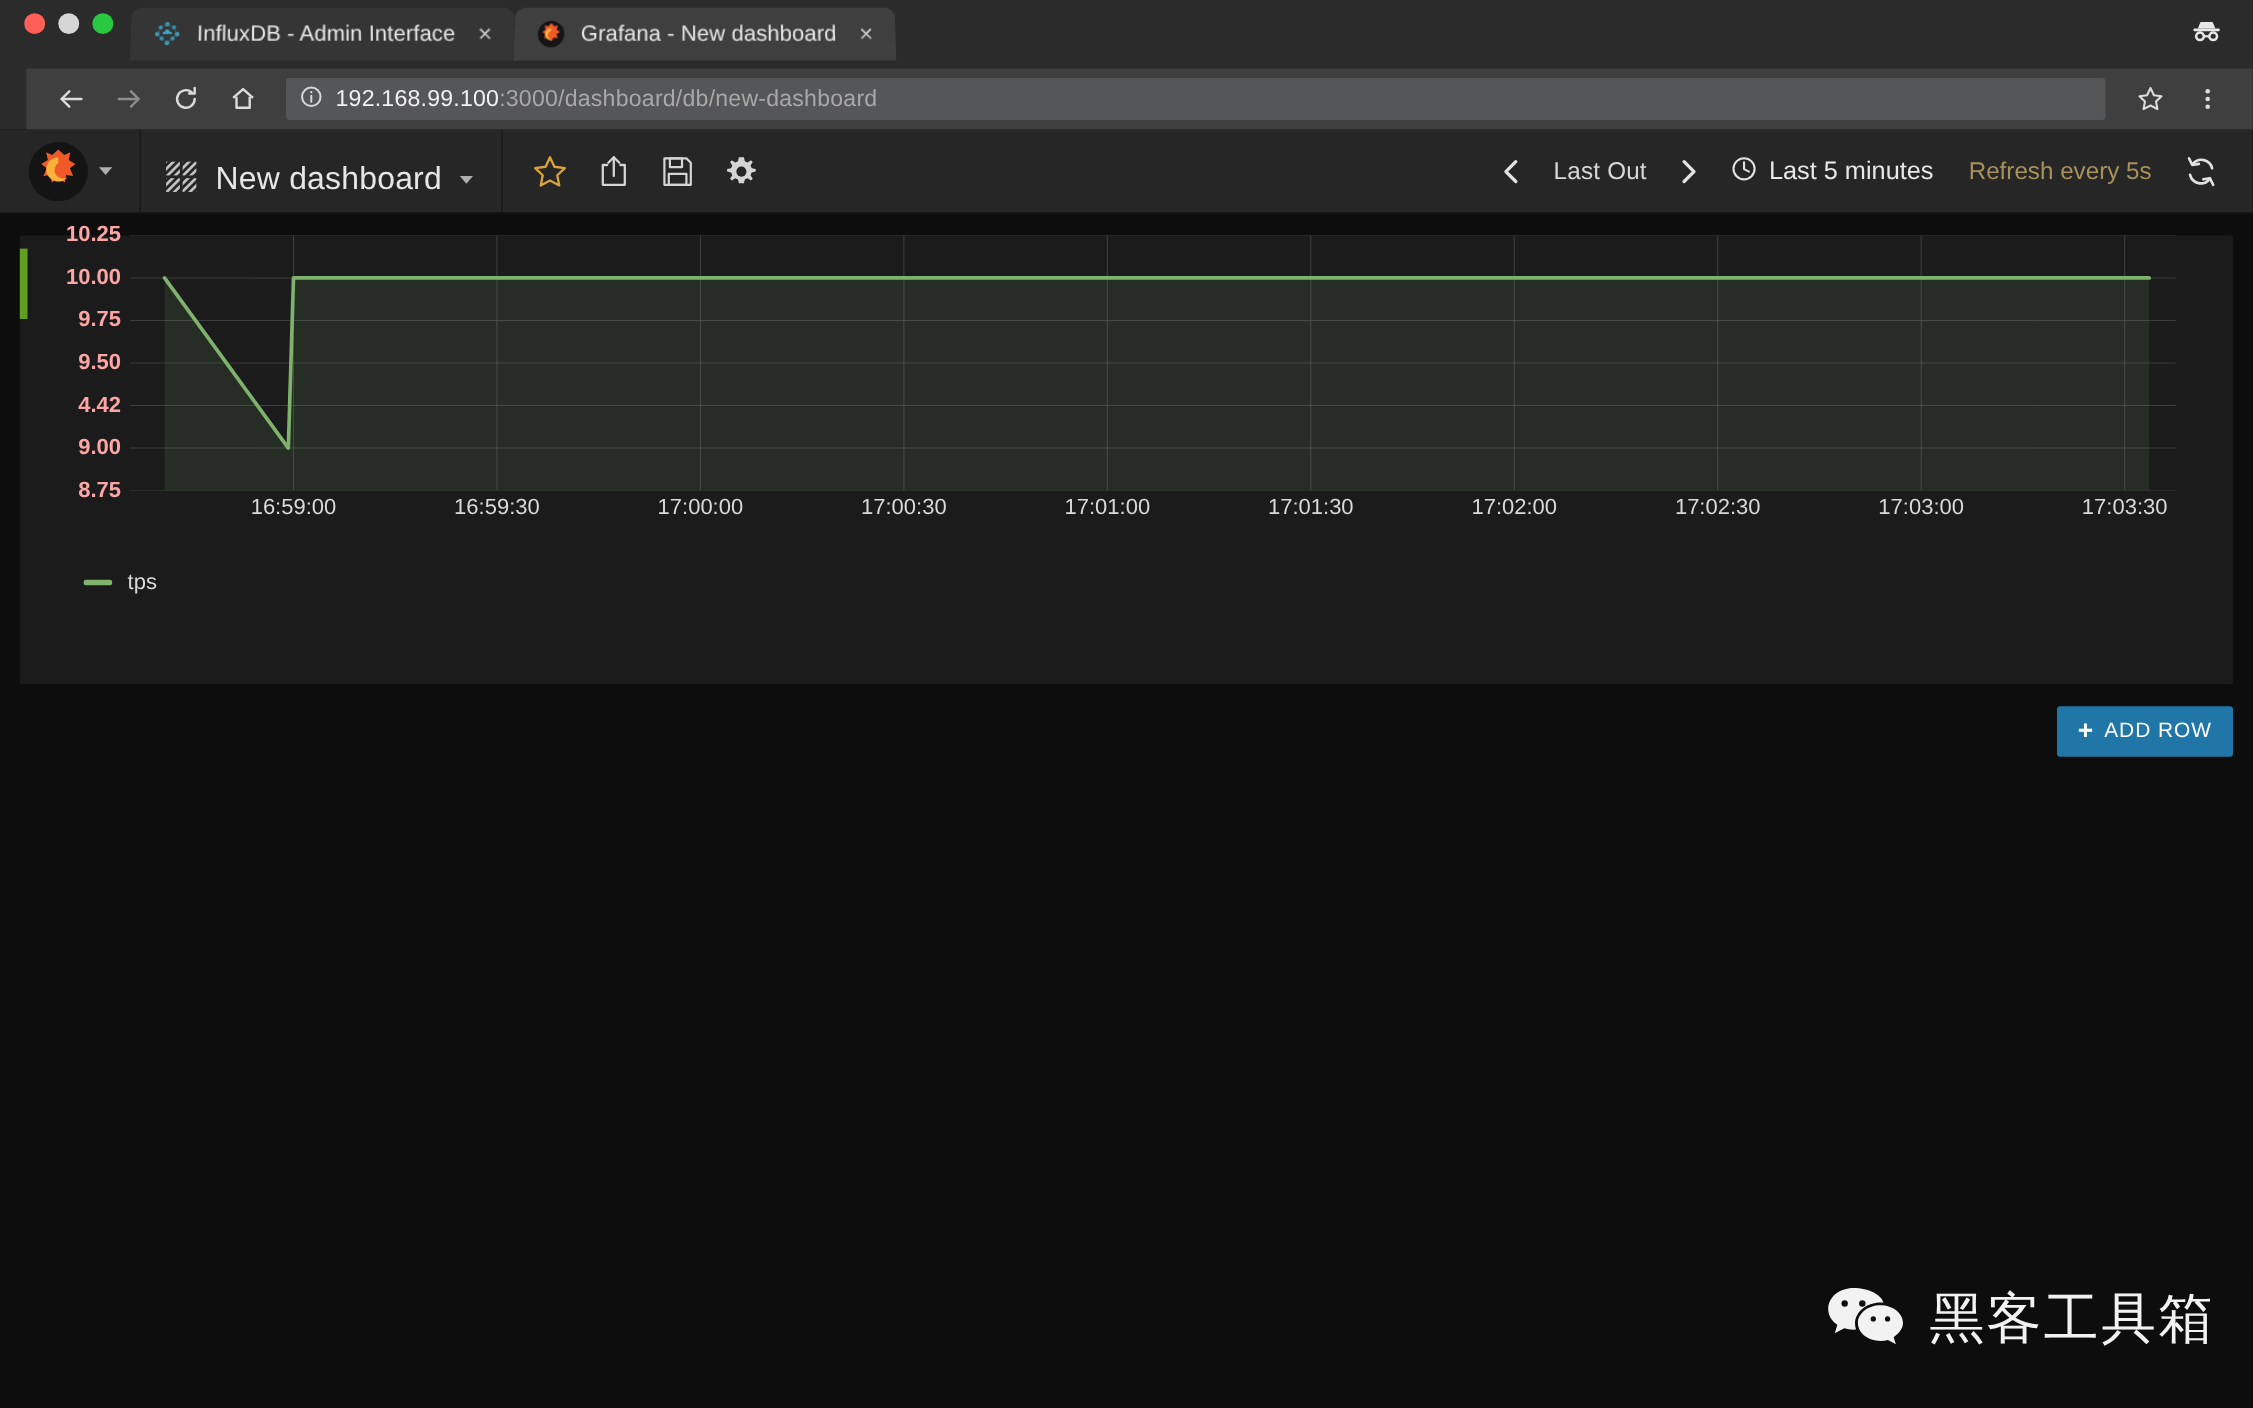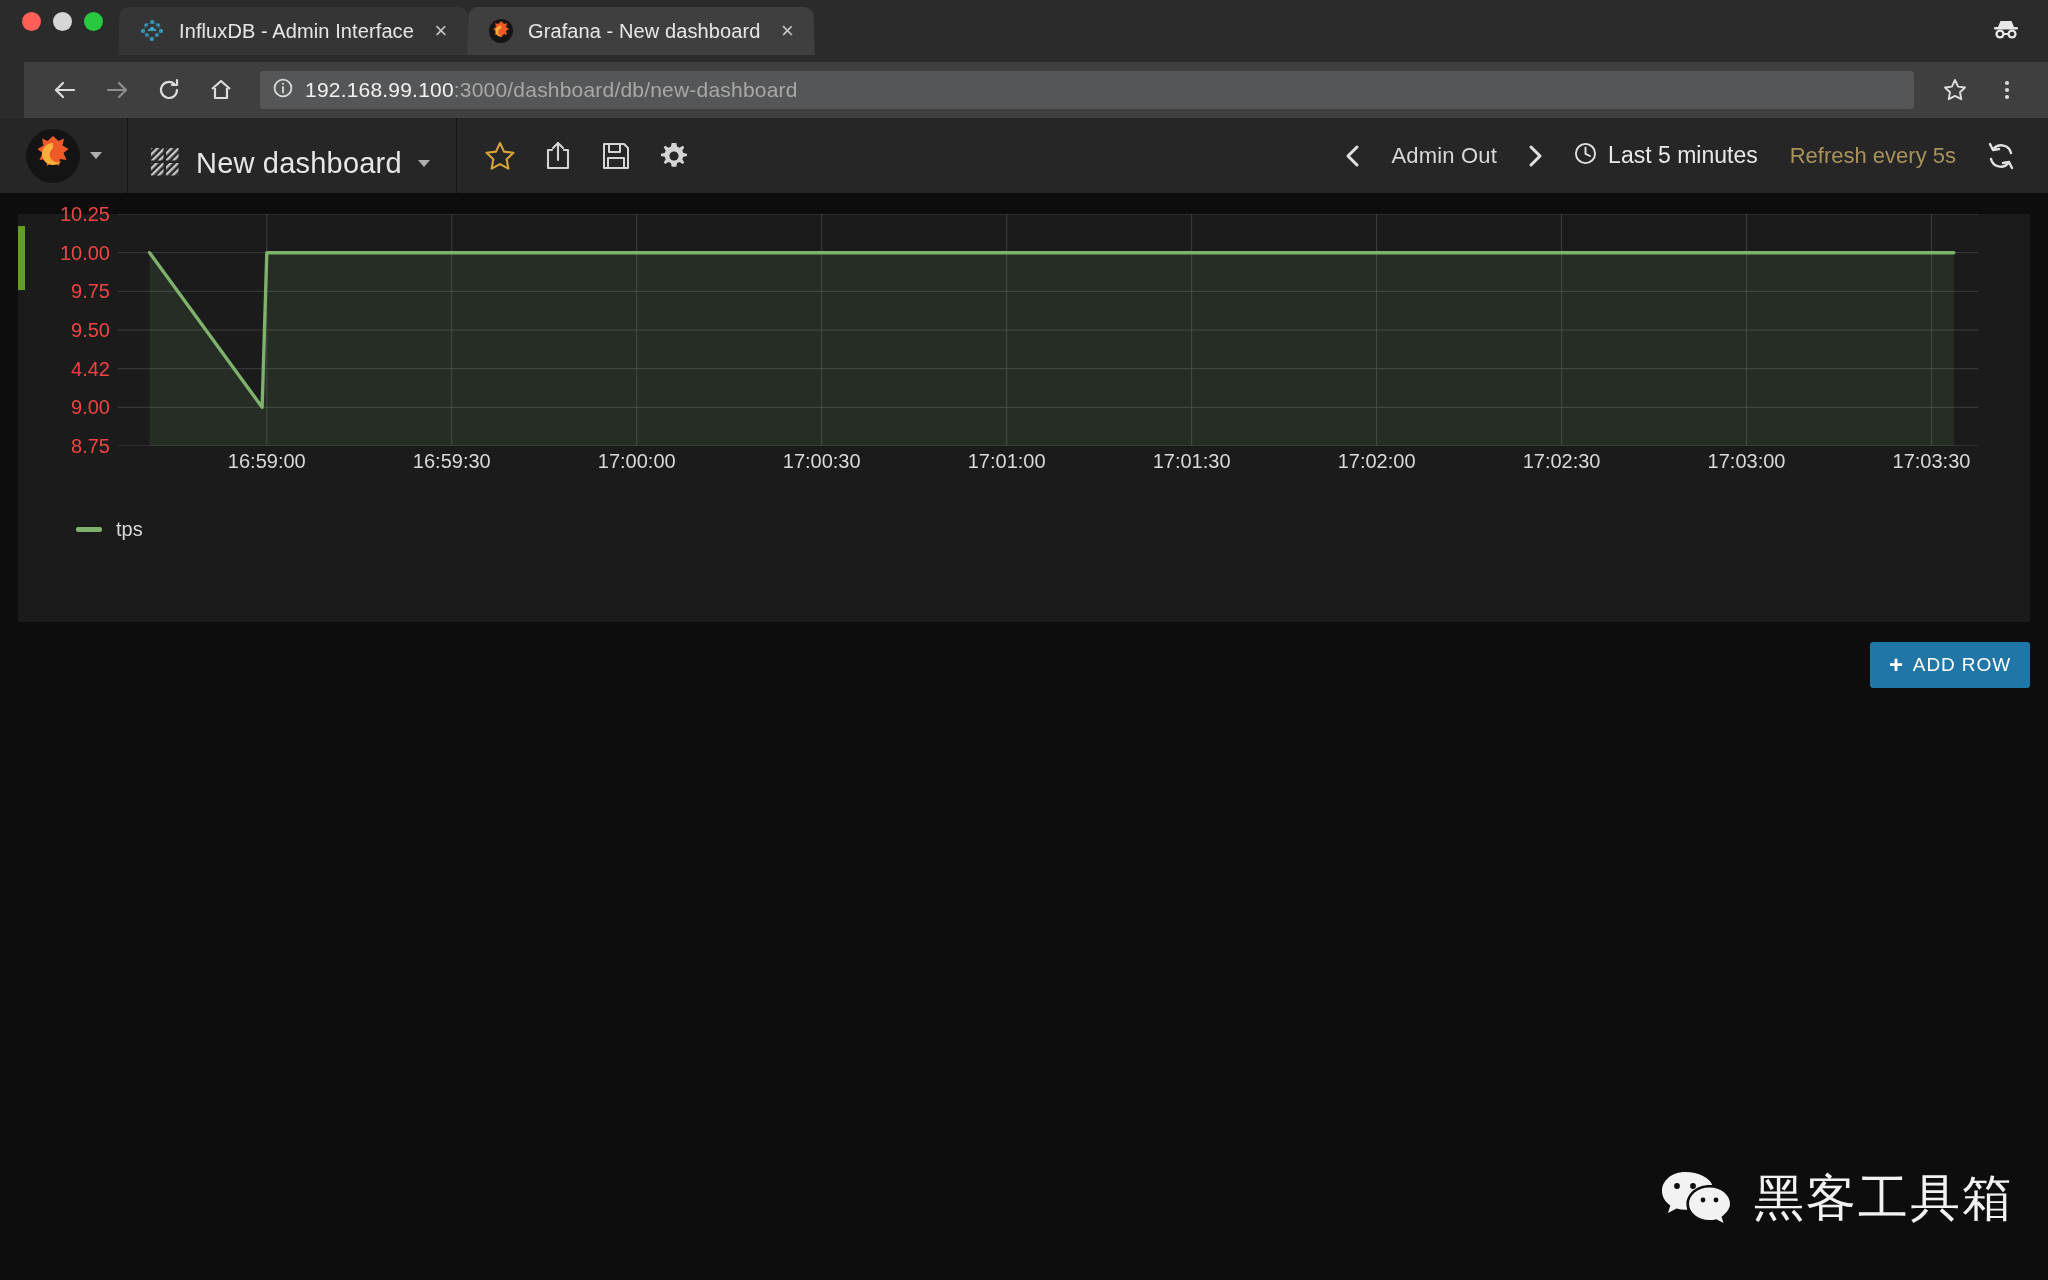--- a/index.html
+++ b/index.html
@@ -125,21 +125,21 @@
     font-size: 22px; color: #d8d8d8; font-weight: bold;
     letter-spacing: .3px;
   }
 
   .plot { position: relative; height: 290px; margin-top: 6px; }
   .yaxis {
     position: absolute; left: 0; top: 0; width: 92px; height: 232px;
   }
   .ytick {
     position: absolute; right: 0; transform: translateY(-50%);
-    font-size: 20px; color: #ef4444; font-weight: normal; white-space: nowrap;
+    font-size: 20px; color: #fca5a5; font-weight: bold; white-space: nowrap;
   }
   .plotarea { position: absolute; left: 100px; right: 52px; top: 0; height: 232px; }
   .xaxis { position: absolute; left: 100px; right: 52px; top: 236px; height: 34px; }
   .xtick {
     position: absolute; transform: translateX(-50%);
     font-size: 20px; color: #d9d9d9; white-space: nowrap;
   }
 
   .legend { padding: 14px 0 0 58px; display: flex; align-items: center; gap: 14px; }
   .legend-swatch { width: 26px; height: 5px; border-radius: 2px; }
@@ -345,21 +345,21 @@
 
     <div class="gf-spacer"></div>
 
     <div class="gf-timecontrols">
       <span class="tc-btn">
         <svg width="20" height="28" viewBox="0 0 20 28" fill="none" stroke="#e2e2e2" stroke-width="3" stroke-linecap="round" stroke-linejoin="round">
           <polyline points="14,5 5,14 14,23"></polyline>
         </svg>
       </span>
       <span class="tc-btn">
-        <span class="tc-label">Admin Out</span>
+        <span class="tc-label">Last Out</span>
       </span>
       <span class="tc-btn">
         <svg width="20" height="28" viewBox="0 0 20 28" fill="none" stroke="#e2e2e2" stroke-width="3" stroke-linecap="round" stroke-linejoin="round">
           <polyline points="6,5 15,14 6,23"></polyline>
         </svg>
       </span>
       <span class="tc-btn" style="gap:10px;">
         <span>
           <svg width="25" height="25" viewBox="0 0 25 25" fill="none" stroke="#e2e2e2" stroke-width="1.9">
             <circle cx="12.5" cy="12.5" r="9.6"></circle>

